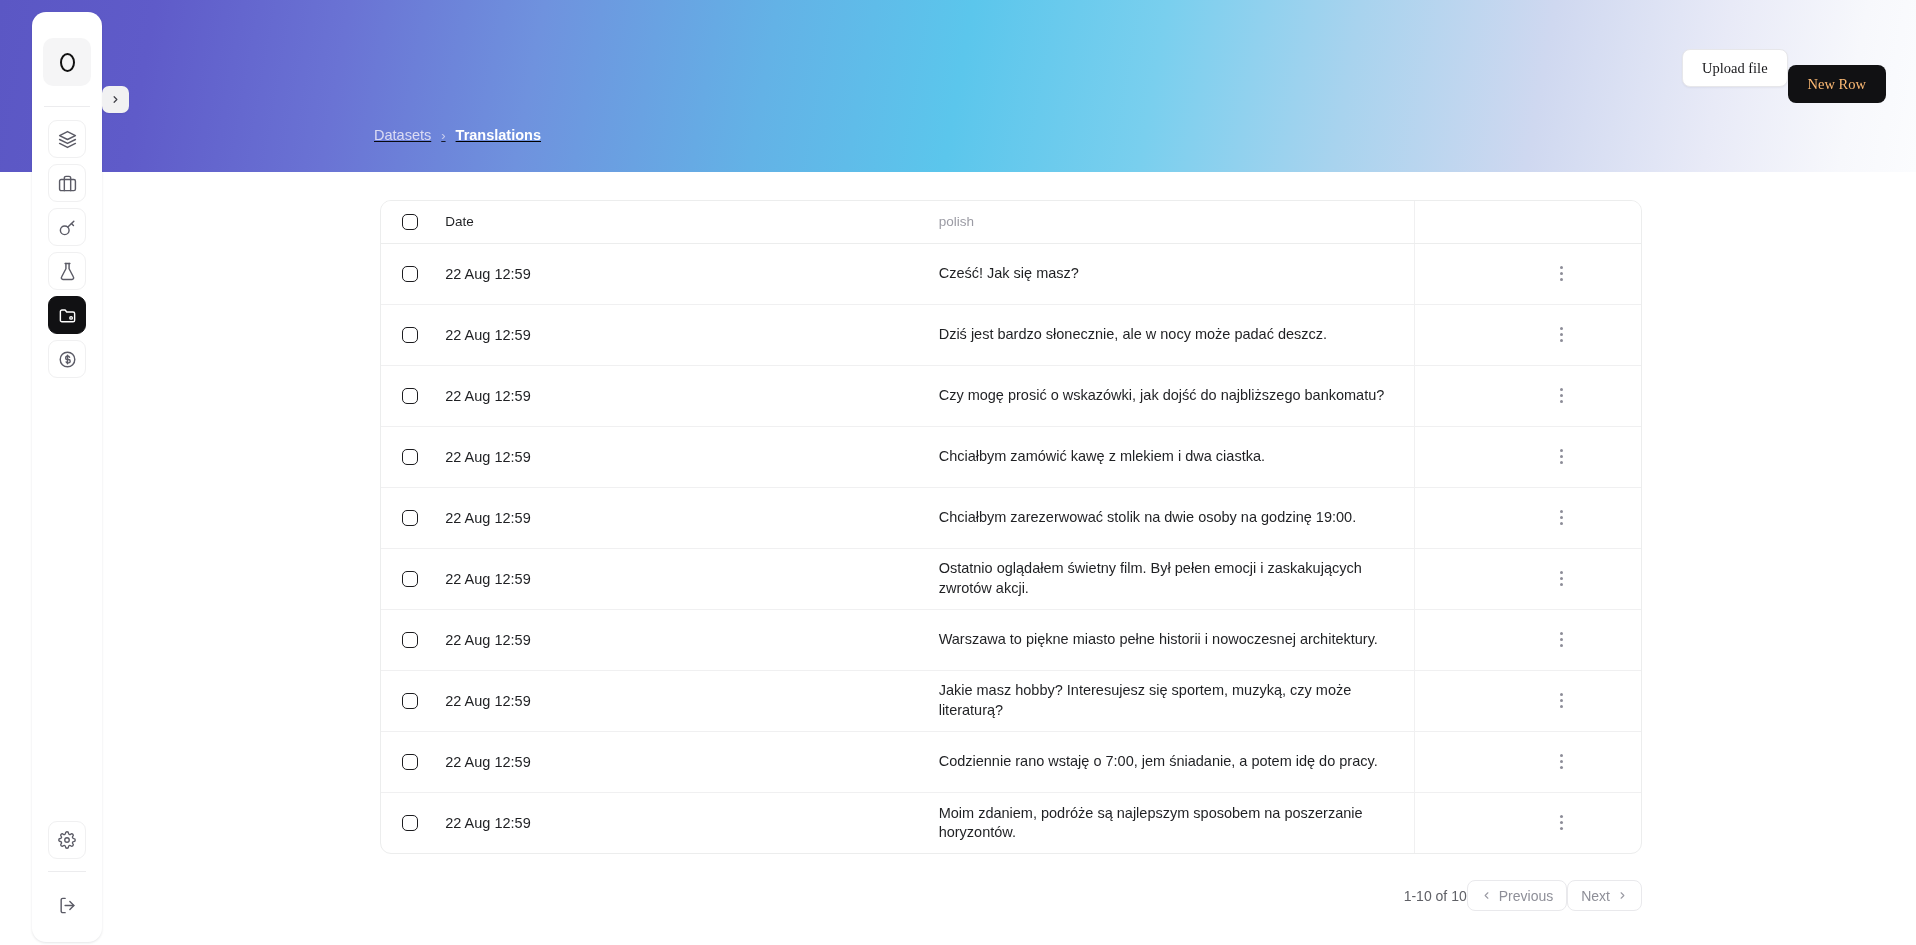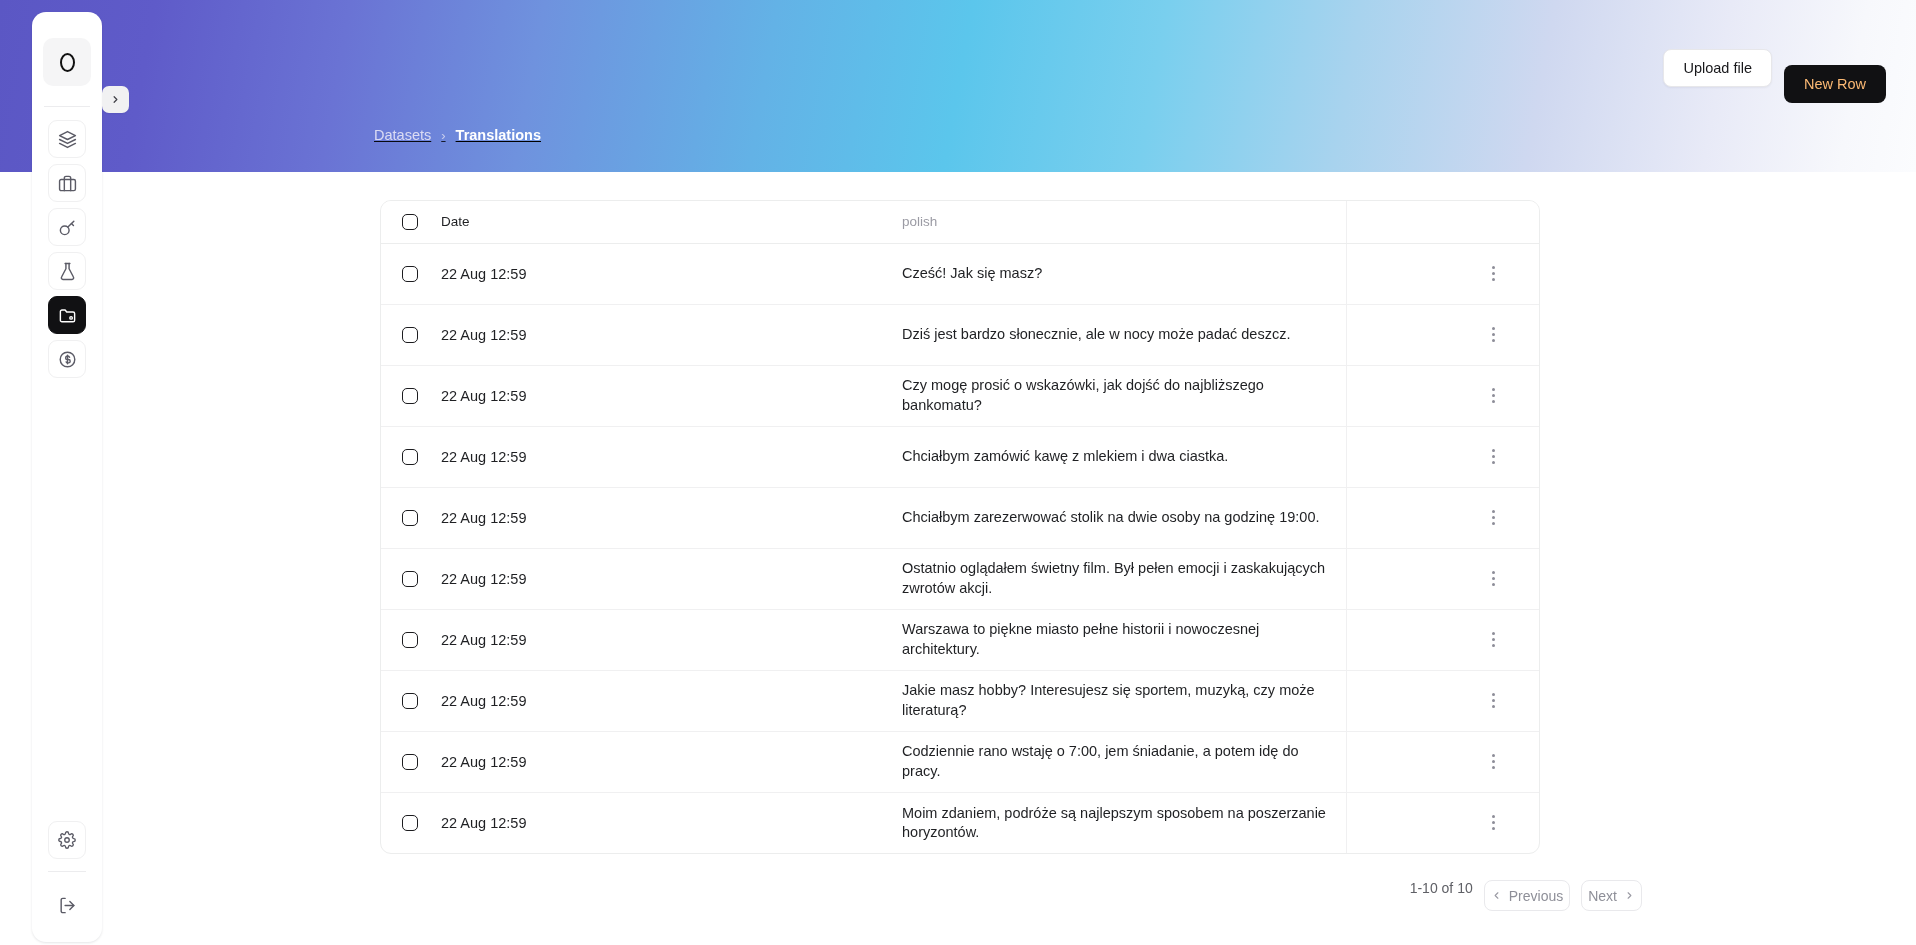--- a/index.html
+++ b/index.html
@@ -22,21 +22,21 @@
         #63b2e6 40%, #5bc6ec 50%, #79cfee 60%, #a8d3ee 70%,
         #cfd8f0 80%, #e8eaf7 89%, #f7f8fc 96%, #fbfcfe 100%);
   }
   .banner-title {
     position: absolute; left: 147px; top: 32px;
     font-size: 30px; color: #ffffff; font-weight: 400;
     letter-spacing: .2px;
   }
   .banner-actions {
     position: absolute; right: 30px; top: 33px;
-    display: flex; gap: 12px; align-items: center;
+    display: flex; gap: 0; align-items: center; font-family: Liberation Serif, serif;
   }
   .btn {
     height: 38px; padding: 0 19px; border-radius: 8px;
     font-size: 14.5px; display: inline-flex; align-items: center;
     justify-content: center; cursor: pointer; border: 1px solid transparent;
     white-space: nowrap; line-height: 1;
   }
   .btn-white { background: #ffffff; color: #18181b; border-color: #e7e7ea;
     box-shadow: 0 1px 2px rgba(16,24,40,.05); }
   .btn-dark { background: #111113; color: #fdba74; margin-top: 32px; }
@@ -91,21 +91,21 @@
   .side-bottom .nav-item { margin-bottom: 0; }
   .bottom-divider { width: 38px; height: 1px; background: #ececee; margin: 12px 0 14px 0; }
   .logout-btn {
     width: 38px; height: 38px; display: flex; align-items: center;
     justify-content: center; cursor: pointer; border-radius: 9px;
   }
 
   
   .table-wrap {
     position: absolute; left: 380px; top: 200px;
-    width: 1160px;
+    width: 1262px;
     background: #ffffff; border: 1px solid #eceded; border-radius: 11px;
     overflow: hidden;
   }
   table { border-collapse: collapse; width: 100%; table-layout: fixed; }
   th, td { text-align: left; vertical-align: middle; }
   th { height: 42px; font-weight: 400; font-size: 13.5px; color: #9b9ba4; background:#fff; }
   tr.head-row th { border-bottom: 1px solid #eceded; }
   td { height: 61px; border-bottom: 1px solid #f0f0f1; font-size: 14.5px; color: #1f2023; }
   tbody tr:last-child td { border-bottom: none; }
 
@@ -127,25 +127,25 @@
   .kebab {
     width: 22px; height: 22px; display: flex; flex-direction: column;
     align-items: center; justify-content: center; gap: 3px; cursor: pointer;
     margin-left: 135px;
   }
   .kebab i { width: 3px; height: 3px; border-radius: 50%; background: #8d8d98; display:block; }
 
   
   .pagination {
     position: absolute; right: 274px; top: 880px;
-    display: flex; align-items: flex-start; gap: 11px;
+    display: flex; align-items: center; 
   }
   .page-count { font-size: 14px; color: #5f6066; }
   .pg-btn {
-    height: 31px; padding: 0 6px; border: 1px solid #e9e9ec; border-radius: 8px;
+    height: 31px; padding: 0 13px; border: 1px solid #e9e9ec; border-radius: 8px;
     background: #fff; font-size: 14px; color: #8e8f98; cursor: pointer;
     display: inline-flex; align-items: center; gap: 7px; line-height:1;
   }
 </style>
 </head>
 <body>
 
 <div id="app">
 
   <div class="banner">

